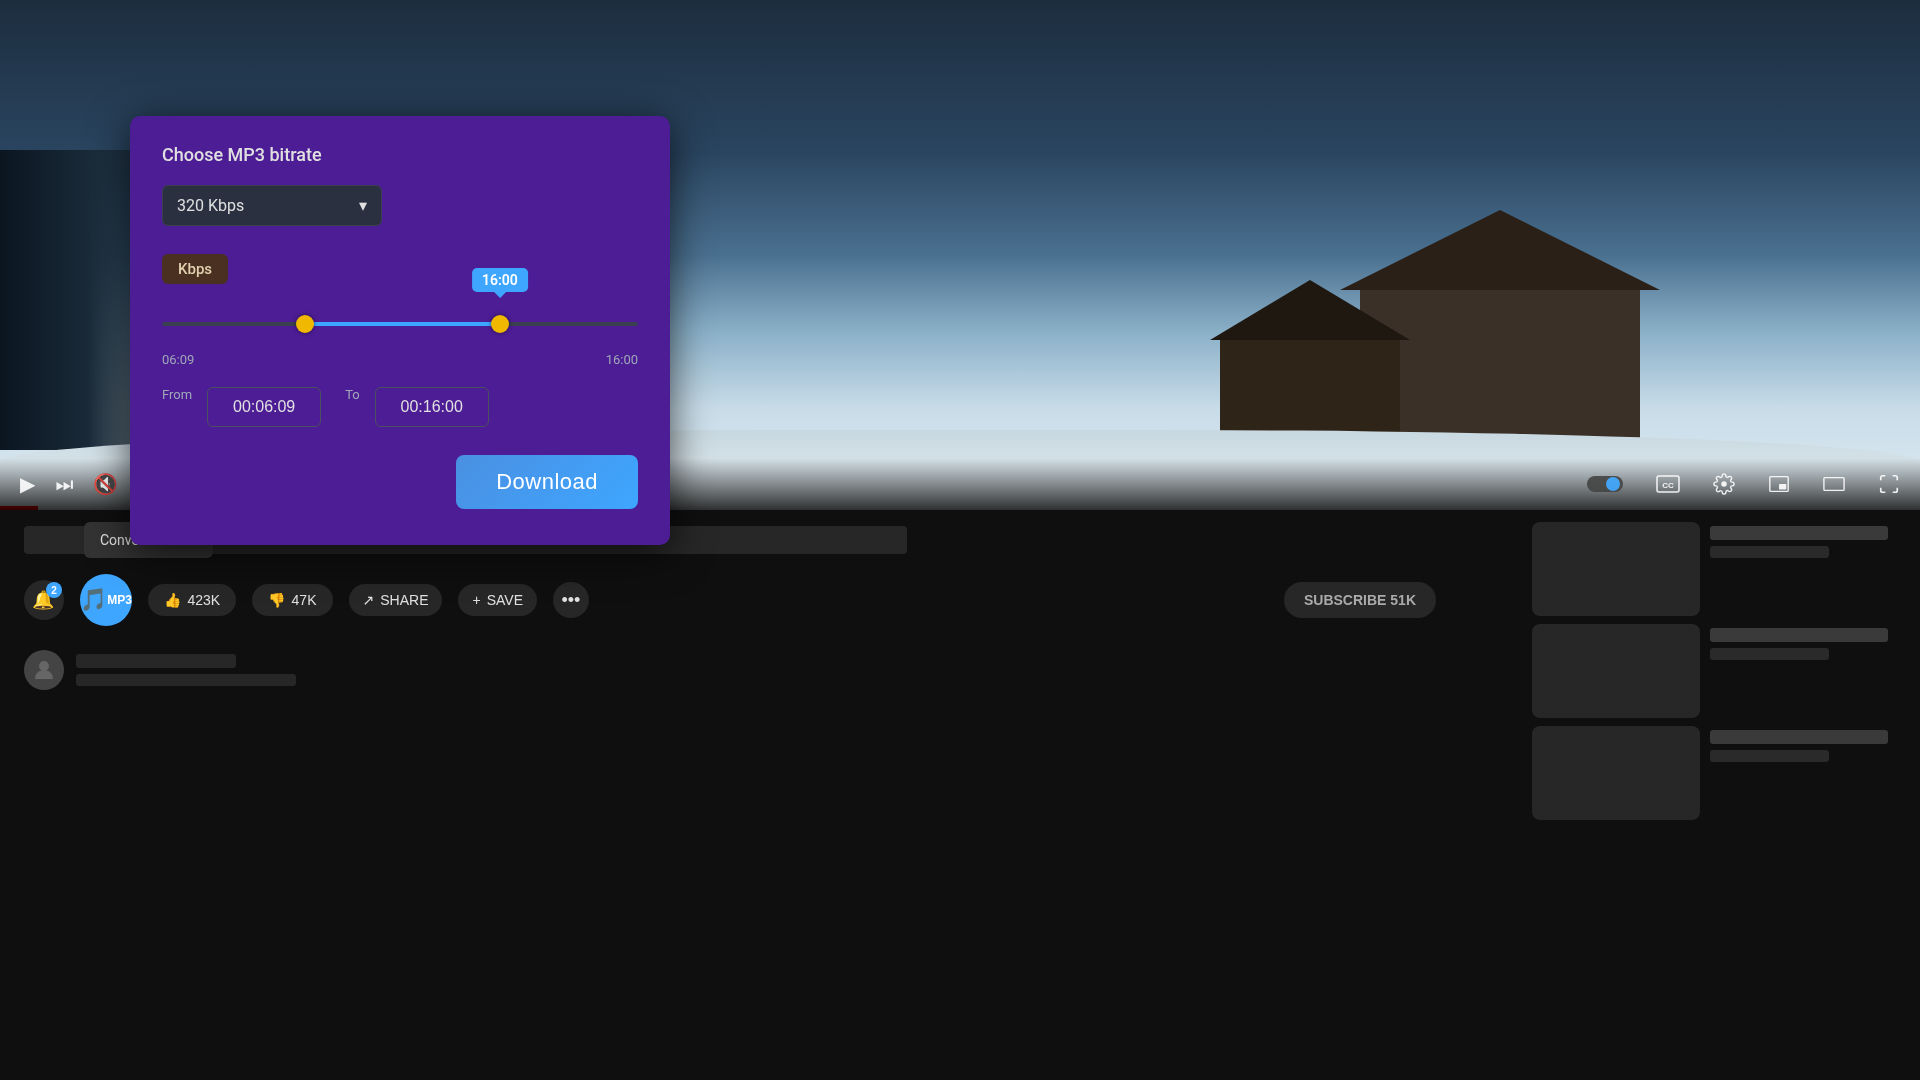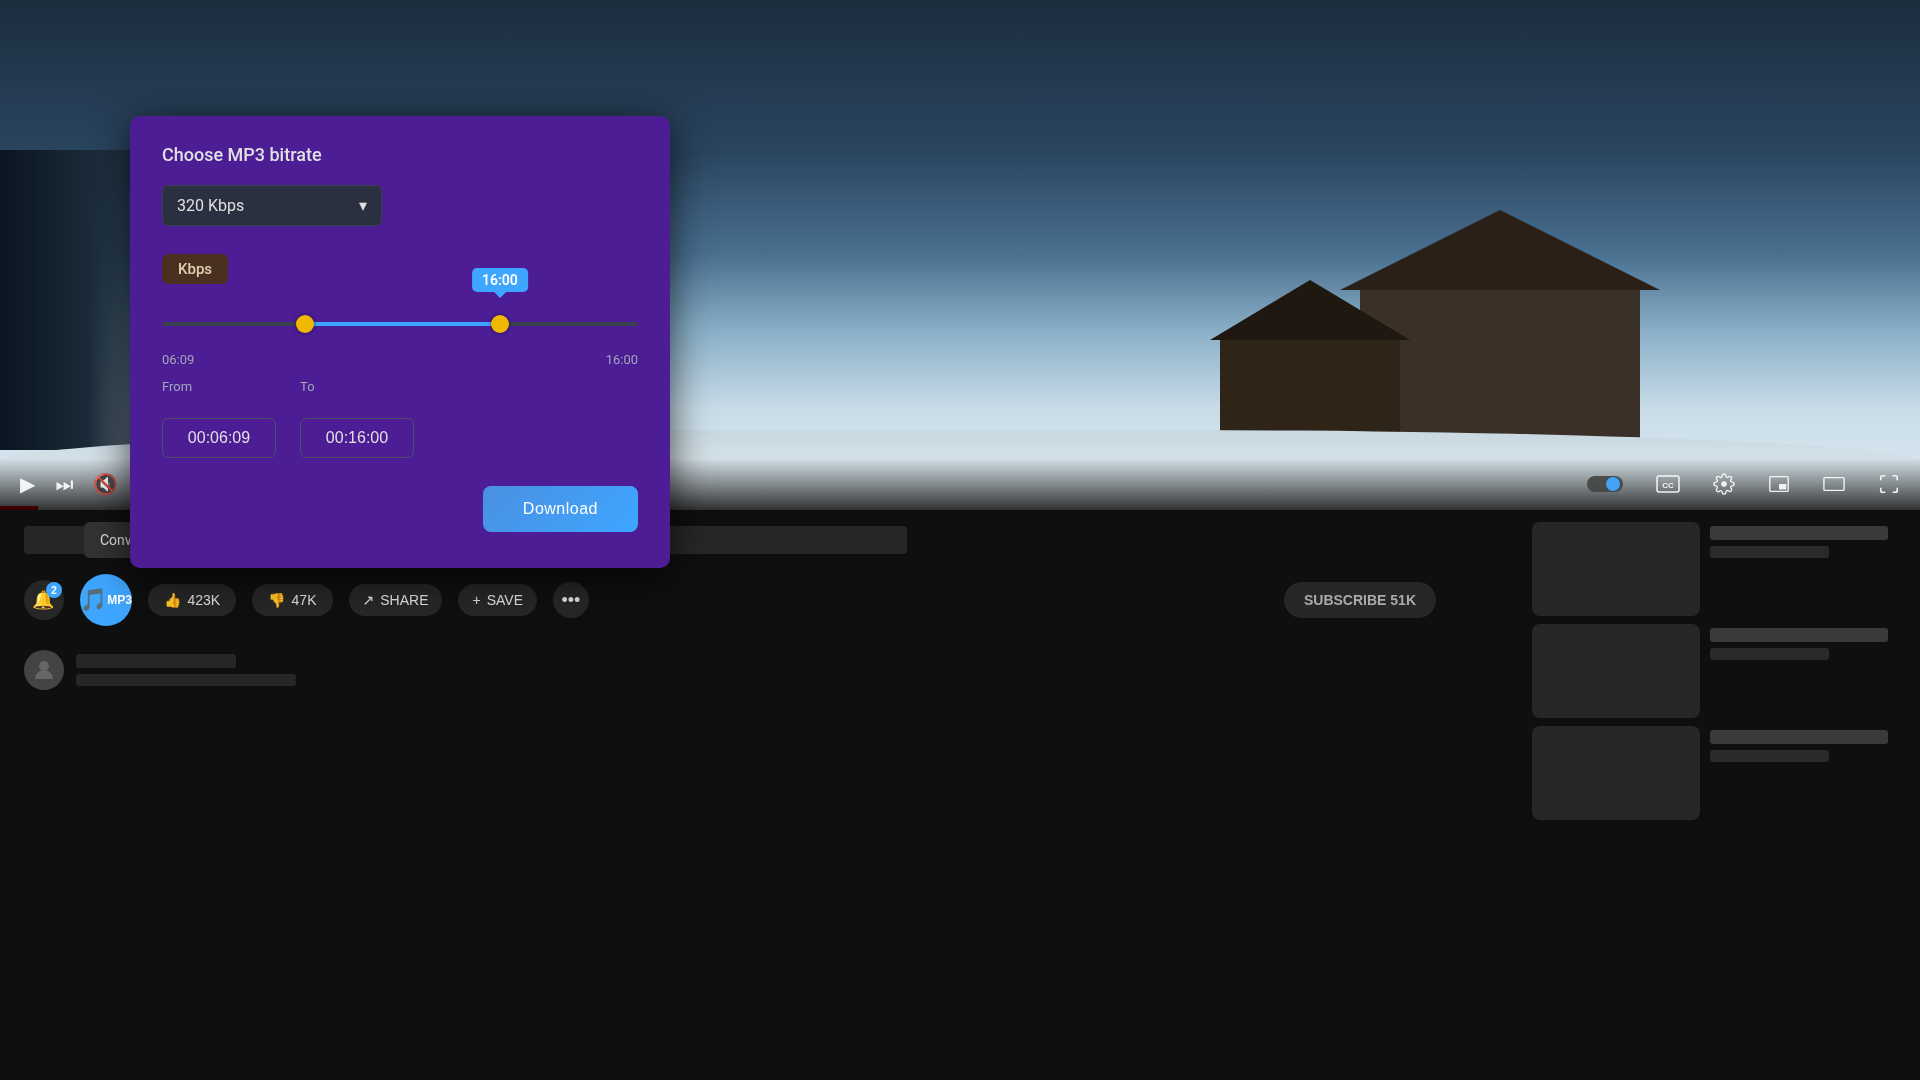--- a/index.html
+++ b/index.html
@@ -487,34 +487,34 @@
       transform: translateX(-50%);
       border: 6px solid transparent;
       border-top-color: #3ea6ff;
     }
 
     .slider-labels {
       display: flex;
       justify-content: space-between;
       color: #a0a8b8;
       font-size: 13px;
-      margin-bottom: 12px;
+      margin-bottom: 20px;
     }
 
     
     .time-inputs {
       display: flex;
       gap: 24px;
       margin-bottom: 28px;
     }
 
     .time-input-group {
       display: flex;
-      flex-direction: column;
-      gap: 24px;
+      flex-direction: row;
+      gap: 15px;
     }
 
     .time-input-label {
       color: #a0a8b8;
       font-size: 13px;
     }
 
     .time-input {
       background: transparent;
       border: 1.5px solid #4a5060;
@@ -526,21 +526,21 @@
       text-align: center;
       outline: none;
     }
 
     
     .download-btn {
       background: linear-gradient(135deg, #4a90e2 0%, #3ea6ff 100%);
       border: none;
       border-radius: 8px;
       color: white;
-      font-size: 16px;
+      font-size: 22px;
       font-weight: 500;
       padding: 14px 40px;
       cursor: pointer;
       float: right;
       letter-spacing: 0.5px;
     }
   </style>
 </head>
 <body>
 

